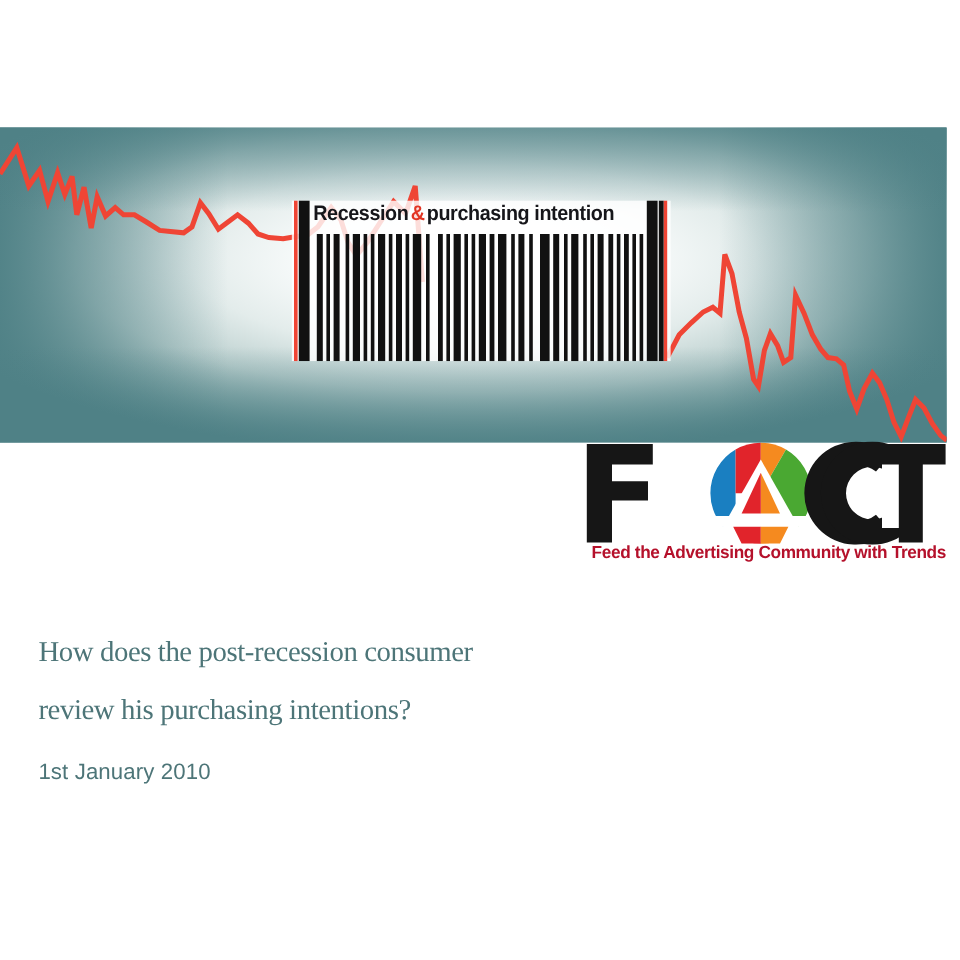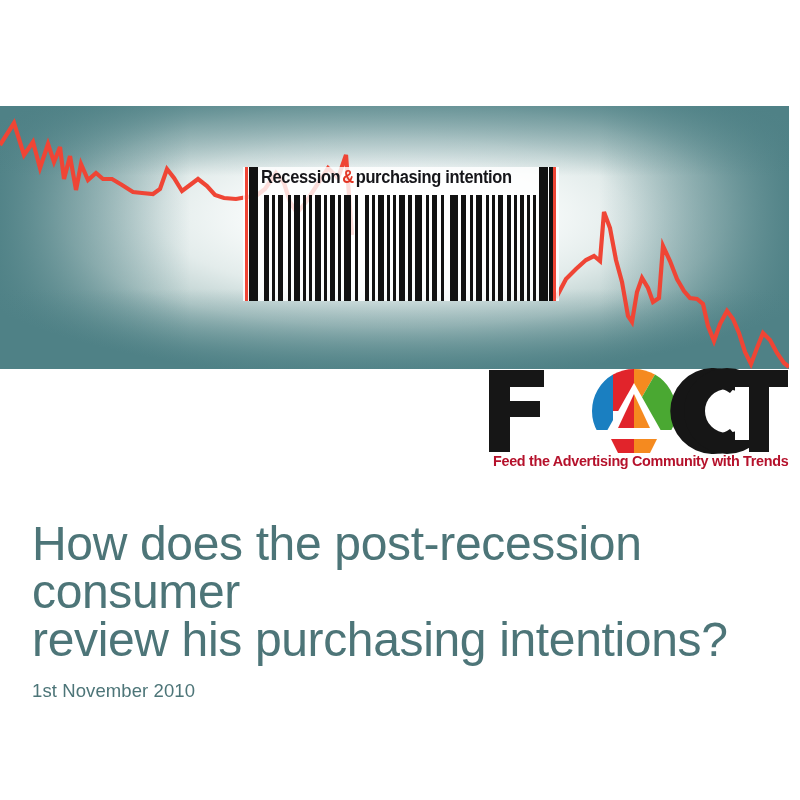--- a/index.html
+++ b/index.html
@@ -113,23 +113,23 @@
 
   
   #title-block {
     position: absolute;
     left: 32px;
     top: 520px;
     width: 740px;
   }
   #slide-title {
     margin: 0;
-    font-family: Liberation Sans, sans-serif;
+    font-family: Liberation Serif, serif;
     font-weight: 400;
-    font-size: 48px;
+    font-size: 24px;
     line-height: 48px;
     letter-spacing: -0.35px;
     color: #4d7578;
     white-space: pre-line;
   }
   #slide-date {
     margin: 16px 0 0 0;
     font-family: "Liberation Sans", sans-serif;
     font-weight: 400;
     font-size: 18.5px;
@@ -312,16 +312,16 @@
     <div id="barcode-label">
       <span>Recession</span>
       <span class="amp">&amp;</span>
       <span>purchasing intention</span>
     </div>
   </div>
 
   <div id="title-block">
     <h1 id="slide-title">How does the post-recession consumer
 review his purchasing intentions?</h1>
-    <p id="slide-date">1st November 2010</p>
+    <p id="slide-date">1st January 2010</p>
   </div>
 
 </div>
 
 </body></html>

